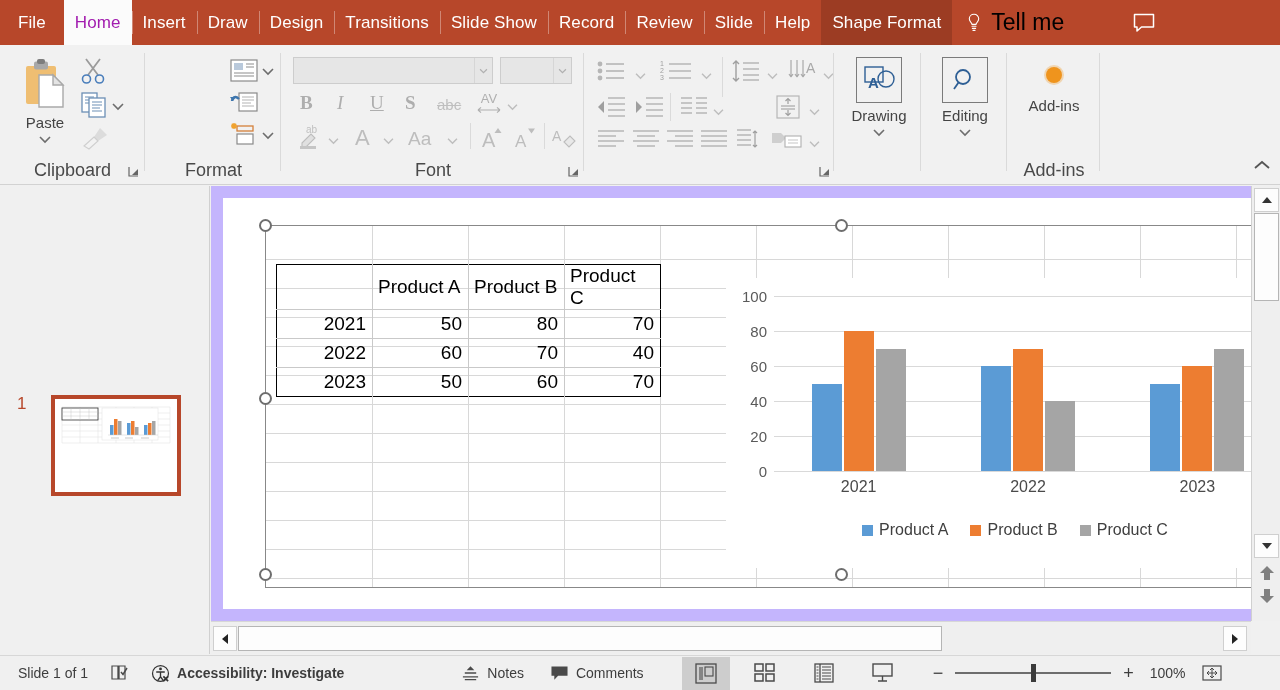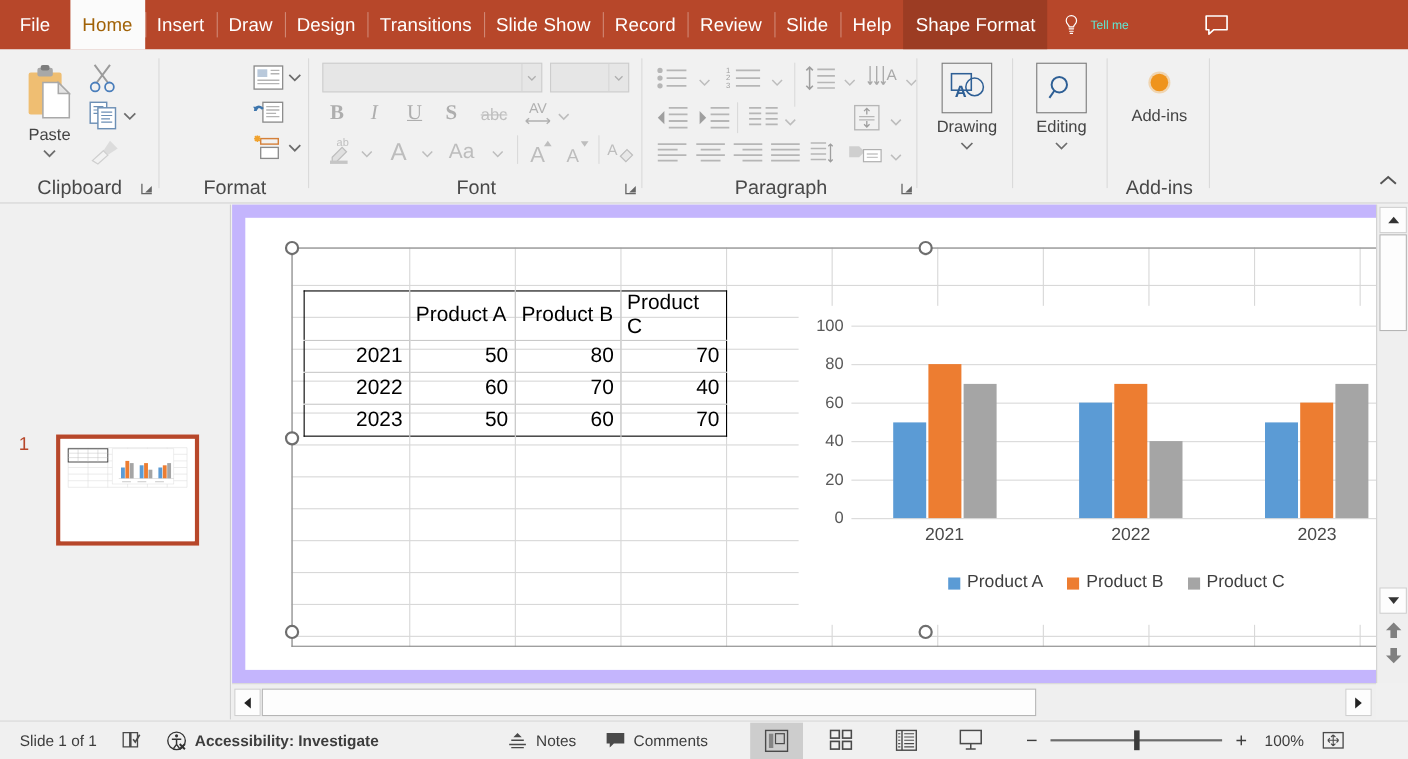--- a/index.html
+++ b/index.html
@@ -21,31 +21,31 @@
   .tab {
     height: 45px; padding: 0 11px;
     display: flex; align-items: center; justify-content: center;
     color: #ffffff; font-size: 17px; letter-spacing: .1px;
     position: relative; white-space: nowrap;
   }
   .tab + .tab::before {
     content: ""; position: absolute; left: 0; top: 11px; height: 23px;
     width: 1px; background: rgba(255,255,255,.35);
   }
-  .tab.active { background: #fbfbfb; color: #a16207; }
+  .tab.active { background: #fbfbfb; color: #a21caf; }
   .tab.active::before { display: none; }
   .tab.ctx-active { background: #9c3c23; }
   .tab.ctx-active::before { display: none; }
   .tab.file { padding: 0 18px; }
 
   .tellme-wrap {
     display: flex; align-items: center; height: 45px; padding: 0 10px 0 14px; gap: 9px;
   }
   .bulb { width: 16px; height: 20px; display:block; }
-  .tellme-label { color: #5eead4; font-size: 11px; }
+  .tellme-label { color: #000000; font-size: 23px; }
   .comment-btn { display:flex; align-items:center; height:45px; padding: 0 16px; margin-left: 42px; }
 
   
   .ribbon {
     position: absolute; top: 45px; left: 0; width: 1280px; height: 140px;
     background: #f1f1f1; border-bottom: 1px solid #d2d2d2;
   }
   .rgroup { position: absolute; top: 0; height: 140px; }
   .rgroup .glabel {
     position: absolute; bottom: 4px; left: 0; width: 100%;
@@ -564,21 +564,20 @@
           <rect x="14" y="9" width="16" height="11" fill="#fff" stroke="#b0b0b0" stroke-width="1.1"></rect>
           <path d="M17 13h10M17 16h10" stroke="#c6c6c6" stroke-width="1.2"></path>
         </svg>
       </div>
       <div class="btn" style="left:222px; top:89px;">
         <svg width="13" height="8" viewBox="0 0 14 9">
             <path d="M2 2l5 5 5-5" fill="none" stroke="#bdbdbd" stroke-width="1.6"></path>
           </svg>
       </div>
 
-      <div class="glabel">Paragraph</div>
       <div class="dlg" style="left:232px;">
         <svg width="14" height="14" viewBox="0 0 14 14">
           <path d="M2 2v9h9" fill="none" stroke="#666" stroke-width="1.2"></path>
           <path d="M11 4v6H5z" fill="#666"></path>
         </svg>
       </div>
       <div class="gsep"></div>
     </div>
 
     <div class="rgroup" style="left:836px; width:85px;">

